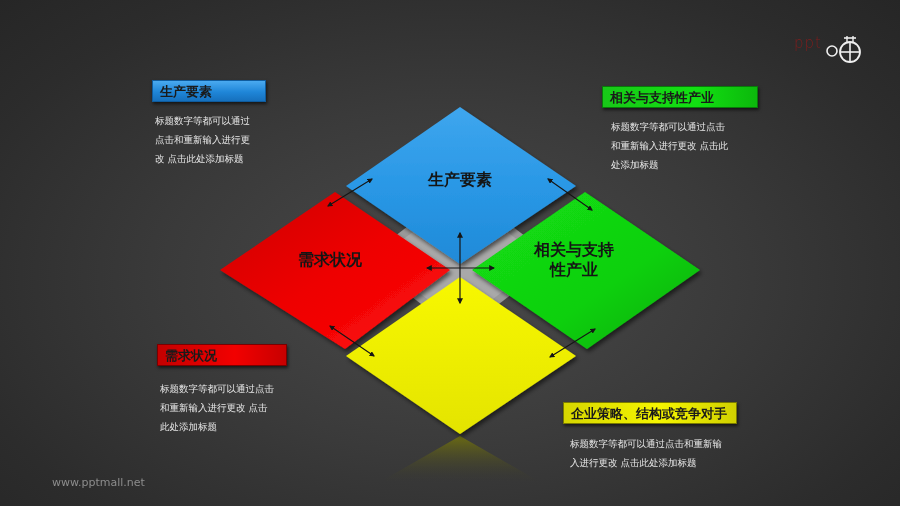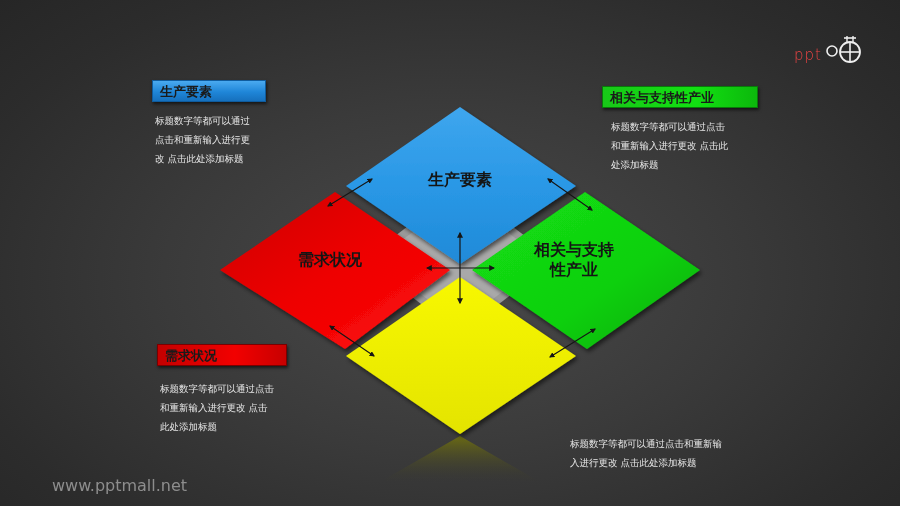--- a/index.html
+++ b/index.html
@@ -17,23 +17,23 @@
     box-shadow: 1px 2px 3px rgba(0,0,0,0.6);
   }
   .lb-blue { background: linear-gradient(to bottom, #4aaaf0 0%, #1f86d8 55%, #1670bd 100%); border: 1px solid #0f5c9e; }
   .lb-green { background: linear-gradient(to right, #18c818 0%, #12e012 60%, #0cb80c 100%); border: 1px solid #097a09; }
   .lb-red { background: linear-gradient(to right, #c40000 0%, #f20000 60%, #c80000 100%); border: 1px solid #7a0000; }
   .lb-yellow { background: linear-gradient(to right, #d6d600 0%, #f5f500 55%, #d0d000 100%); border: 1px solid #7a7a00; }
   .desc {
     position: absolute; color: #e8e8e8; font-size: 9.5px; line-height: 19px;
     white-space: pre-line;
   }
-  .logo { position: absolute; left: 794px; top: 34px; color: #ef4444; display: flex; align-items: flex-end; }
+  .logo { position: absolute; left: 794px; top: 34px; color: #7f1d1d; display: flex; align-items: flex-start; }
   .logo-text { font-size: 15px; letter-spacing: 1px; font-family: "DejaVu Sans", sans-serif; font-weight: 300; }
-  .watermark { position: absolute; left: 52px; top: 476px; color: #8d8d8d; font-size: 16px; }
+  .watermark { position: absolute; left: 52px; top: 476px; color: #8d8d8d; font-size: 11px; }
   .shape-label {
     position: absolute; font-weight: bold; color: #151515; text-align: center;
     font-size: 16px; line-height: 20px; white-space: pre-line;
   }
 </style>
 </head>
 <body>
 
 <div class="stage">
 
@@ -108,20 +108,21 @@
   <div class="label-box lb-green" style="left:602px; top:86px; width:156px;">相关与支持性产业</div>
   <div class="desc" style="left:611px; top:117px;">标题数字等都可以通过点击
 和重新输入进行更改 点击此
 处添加标题</div>
 
   <div class="label-box lb-red" style="left:157px; top:344px; width:130px;">需求状况</div>
   <div class="desc" style="left:160px; top:379px;">标题数字等都可以通过点击
 和重新输入进行更改 点击
 此处添加标题</div>
 
+  <div class="label-box lb-yellow" style="left:563px; top:402px; width:174px;">企业策略、结构或竞争对手</div>
   <div class="desc" style="left:570px; top:434px;">标题数字等都可以通过点击和重新输
 入进行更改 点击此处添加标题</div>
 
   <div class="logo">
     <span class="logo-text" style="text-transform:lowercase;">PPT</span>
     <svg width="38" height="30" viewBox="0 0 38 30" style="margin-left:3px;">
       <circle cx="7" cy="17" r="5" fill="none" stroke="#f0f0f0" stroke-width="1.6"></circle>
       <circle cx="25" cy="18" r="10" fill="none" stroke="#f0f0f0" stroke-width="1.8"></circle>
       <line x1="15" y1="18" x2="35" y2="18" stroke="#f0f0f0" stroke-width="1.6"></line>
       <line x1="25" y1="8" x2="25" y2="28" stroke="#f0f0f0" stroke-width="1.6"></line>

